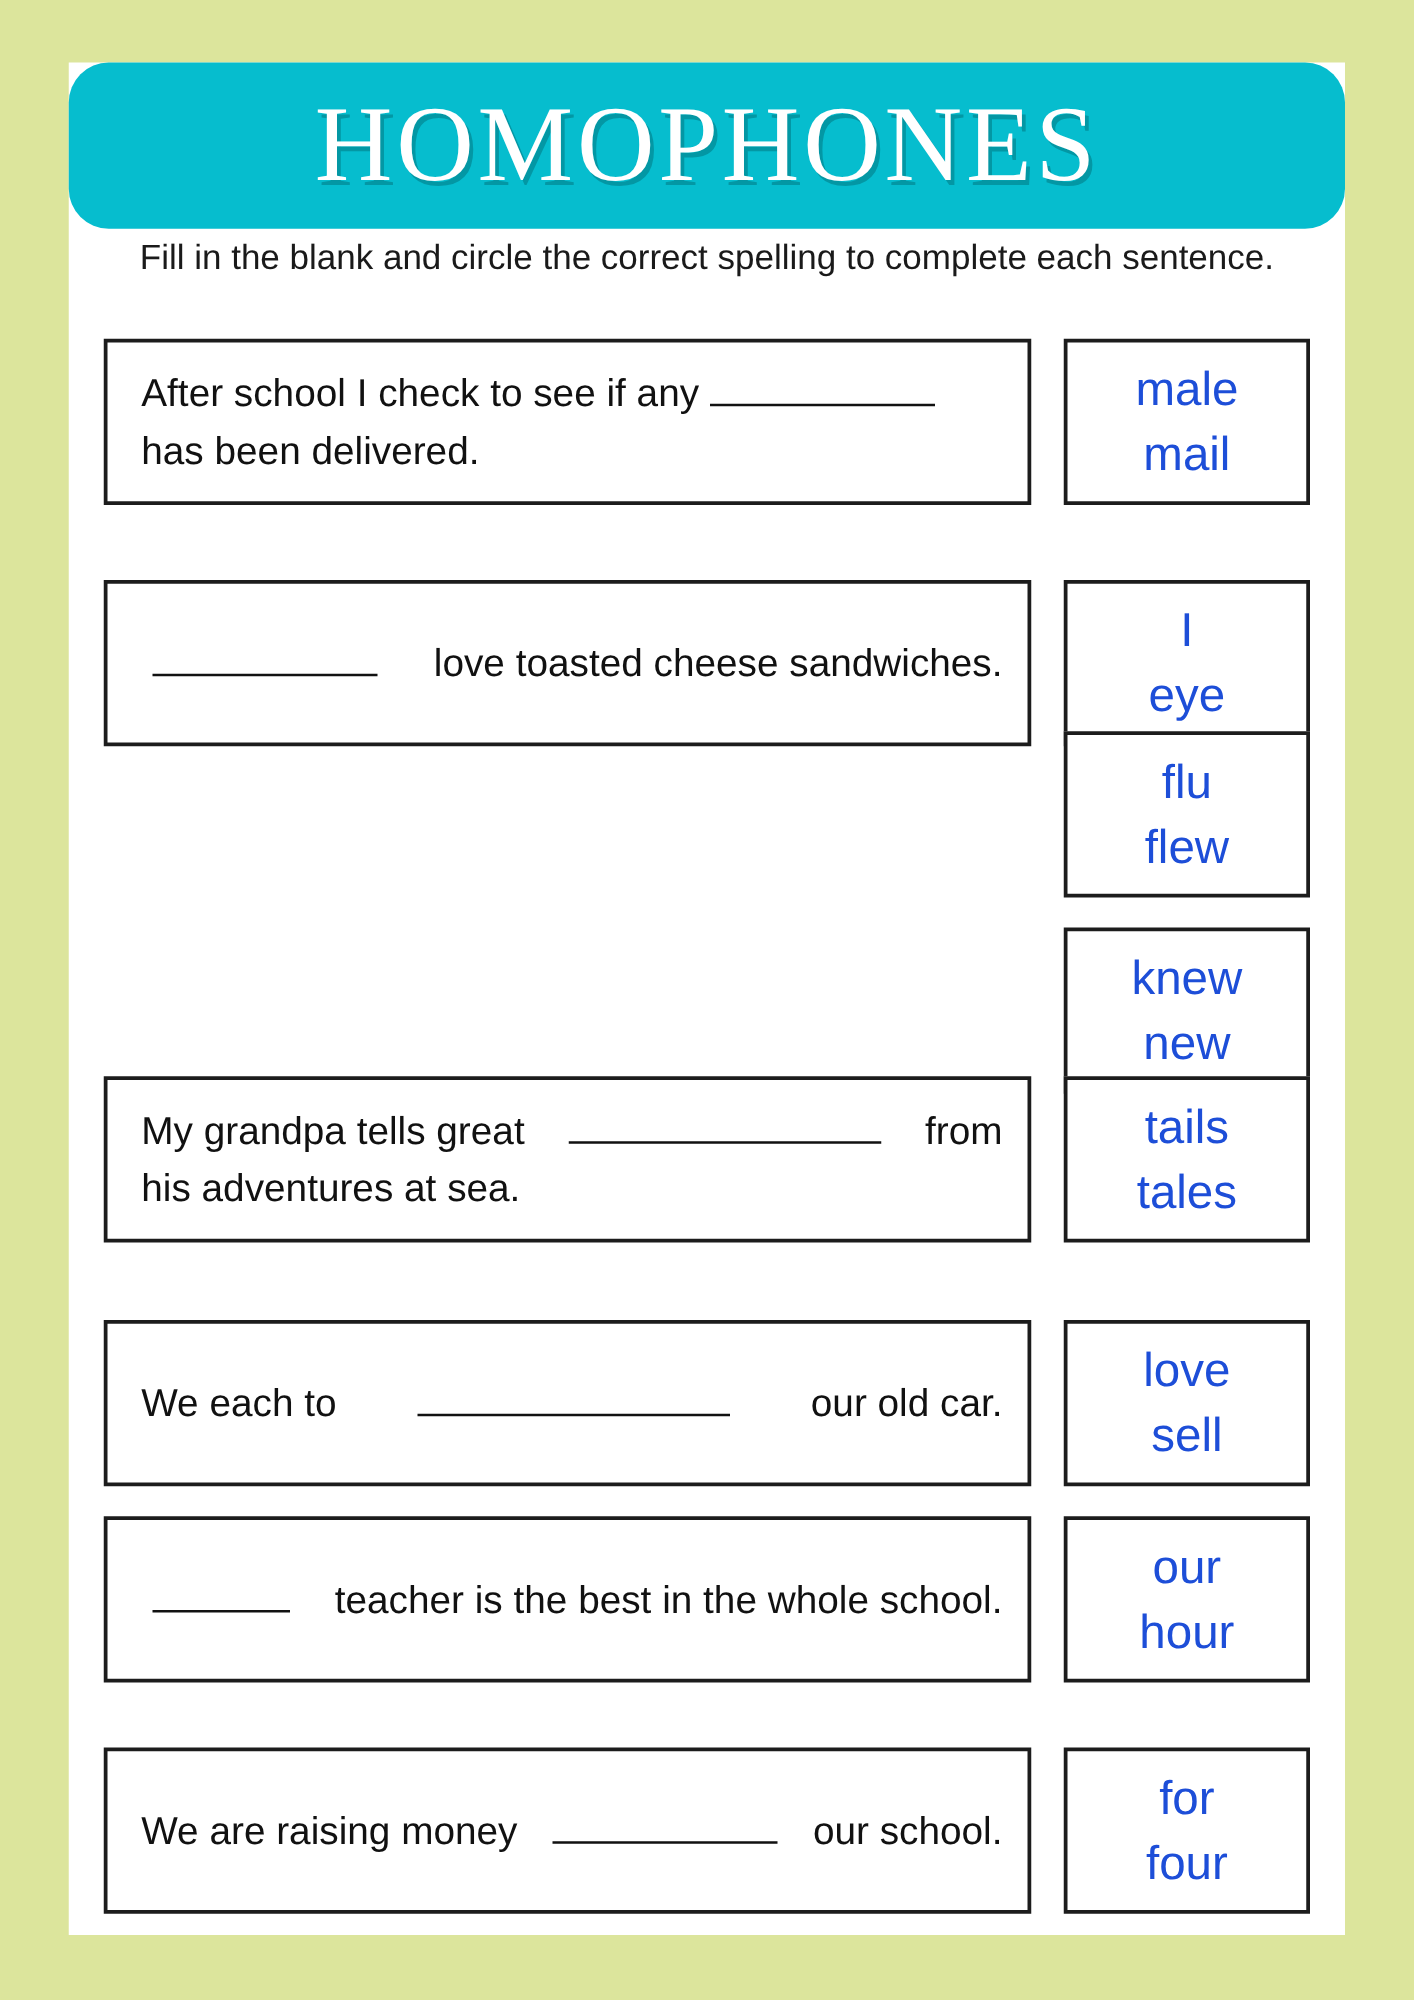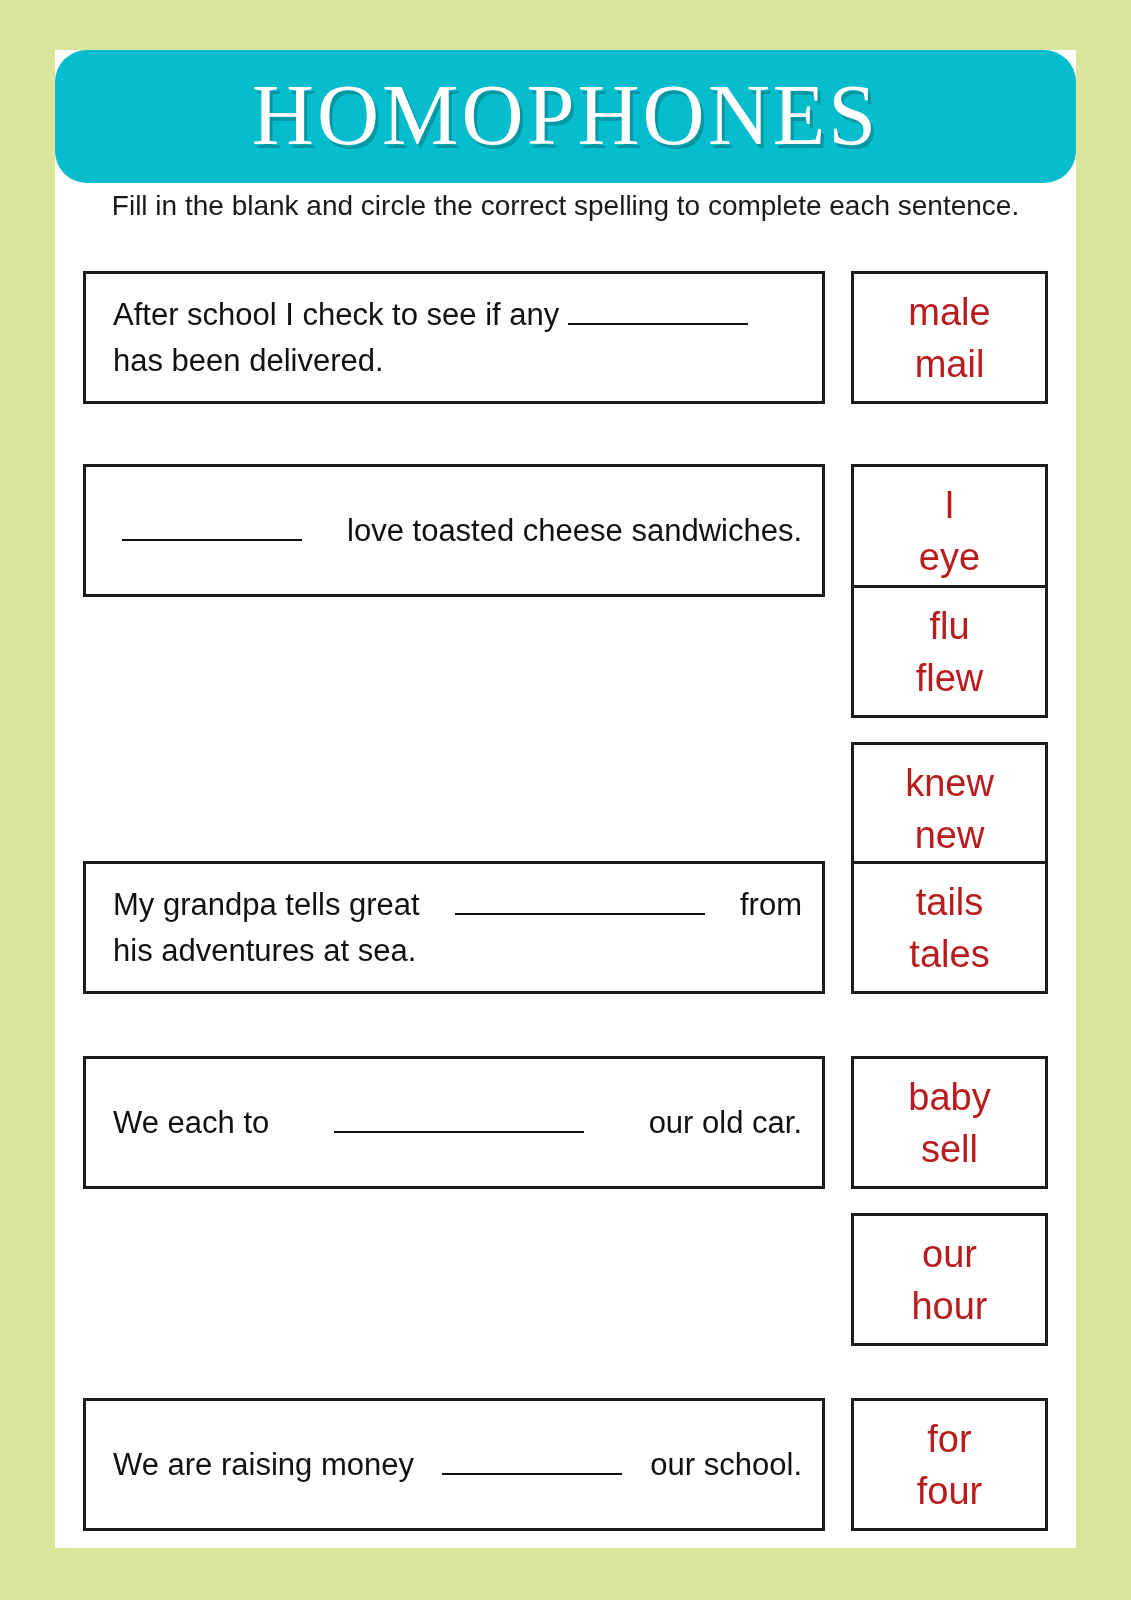--- a/index.html
+++ b/index.html
@@ -120,21 +120,21 @@
     border: 3px solid #1c1c1c;
     background: #ffffff;
     display: flex;
     flex-direction: column;
     align-items: center;
     justify-content: center;
   }
   .word-line {
     font-size: 38px;
     line-height: 52px;
-    color: #b91c1c;
+    color: #1d4ed8;
   }
 </style>
 </head>
 <body>
 
 <div id="worksheet">
 
   <div id="title-banner">
     <div id="title-text">HOMOPHONES</div>
   </div>
@@ -207,25 +207,33 @@
         <div class="sentence-box">
           <div class="sentence-inner">
             <div class="sentence-line spread">
               <span>We each to</span>
               <span class="blank w-xxl"></span>
               <span>our old car.</span>
             </div>
           </div>
         </div>
         <div class="word-box">
-          <div class="word-line">baby</div>
+          <div class="word-line">love</div>
           <div class="word-line">sell</div>
         </div>
       </div>
       <div class="row" style="top: 1163px;">
+        <div class="sentence-box">
+          <div class="sentence-inner">
+            <div class="sentence-line spread">
+              <span class="blank w-sm"></span>
+              <span>teacher is the best in the whole school.</span>
+            </div>
+          </div>
+        </div>
         <div class="word-box">
           <div class="word-line">our</div>
           <div class="word-line">hour</div>
         </div>
       </div>
       <div class="row" style="top: 1348px; padding-left: 16px;">
         <div class="sentence-box">
           <div class="sentence-inner">
             <div class="sentence-line spread">
               <span>We are raising money</span>

